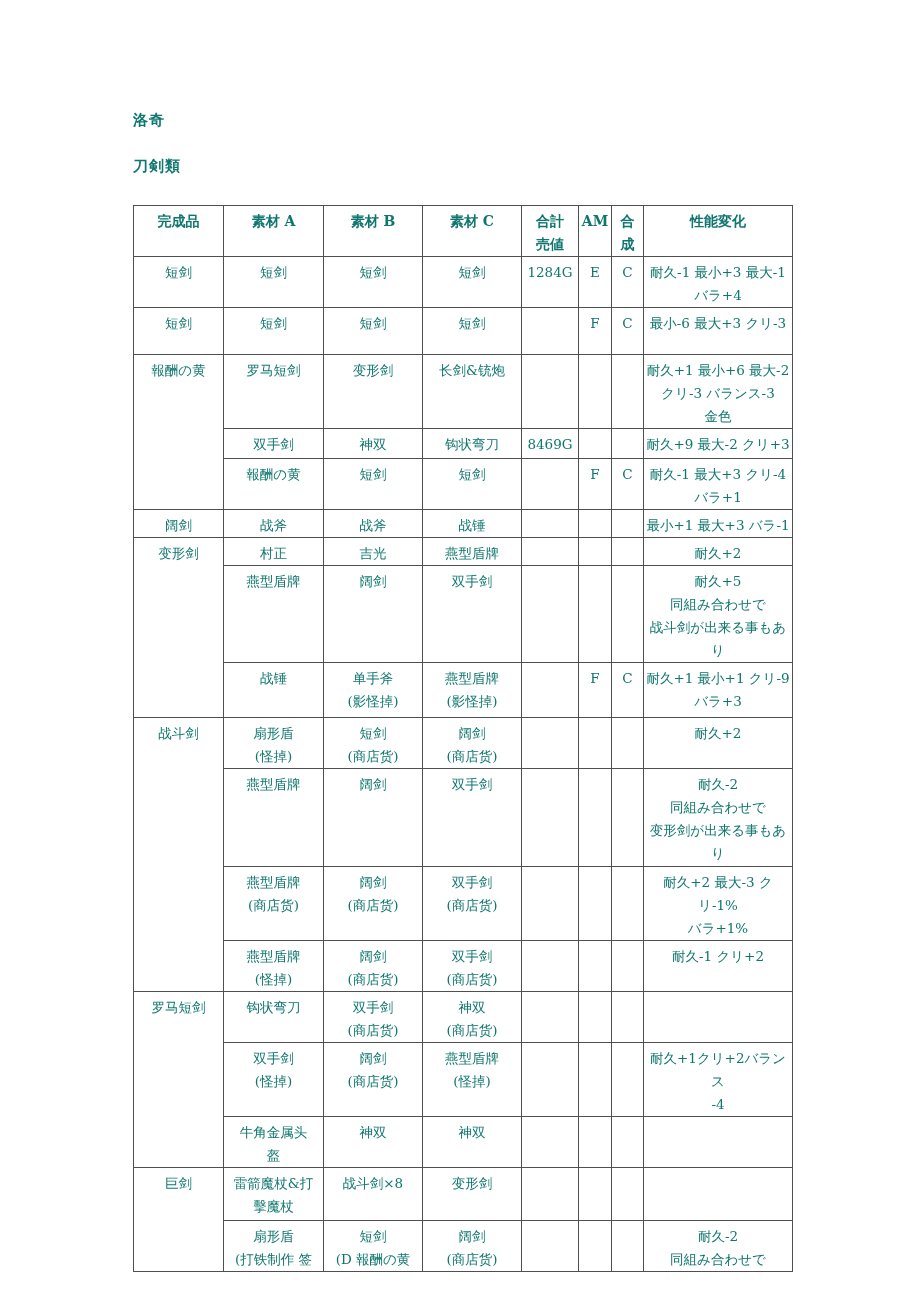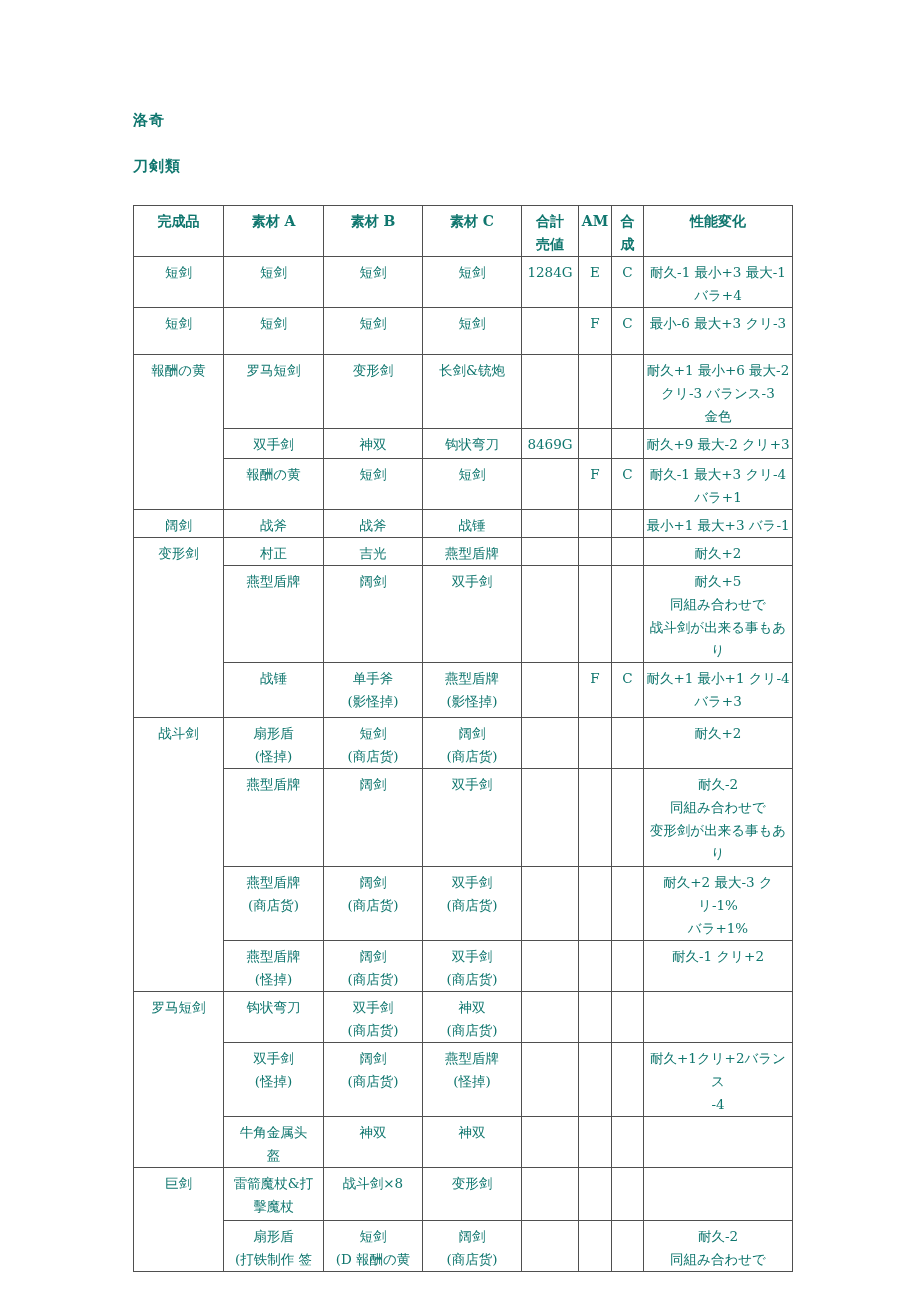--- a/index.html
+++ b/index.html
@@ -166,21 +166,21 @@
 
     <tr style="height:55px">
       <td>战锤</td>
       <td>单手斧
 (影怪掉)</td>
       <td>燕型盾牌
 (影怪掉)</td>
       <td></td>
       <td>F</td>
       <td>C</td>
-      <td>耐久+1 最小+1 クリ-4
+      <td>耐久+1 最小+1 クリ-9
 バラ+3</td>
     </tr>
 
     <tr style="height:43px">
       <td rowspan="4">战斗剑</td>
       <td>扇形盾
 (怪掉)</td>
       <td>短剑
 (商店货)</td>
       <td>阔剑

